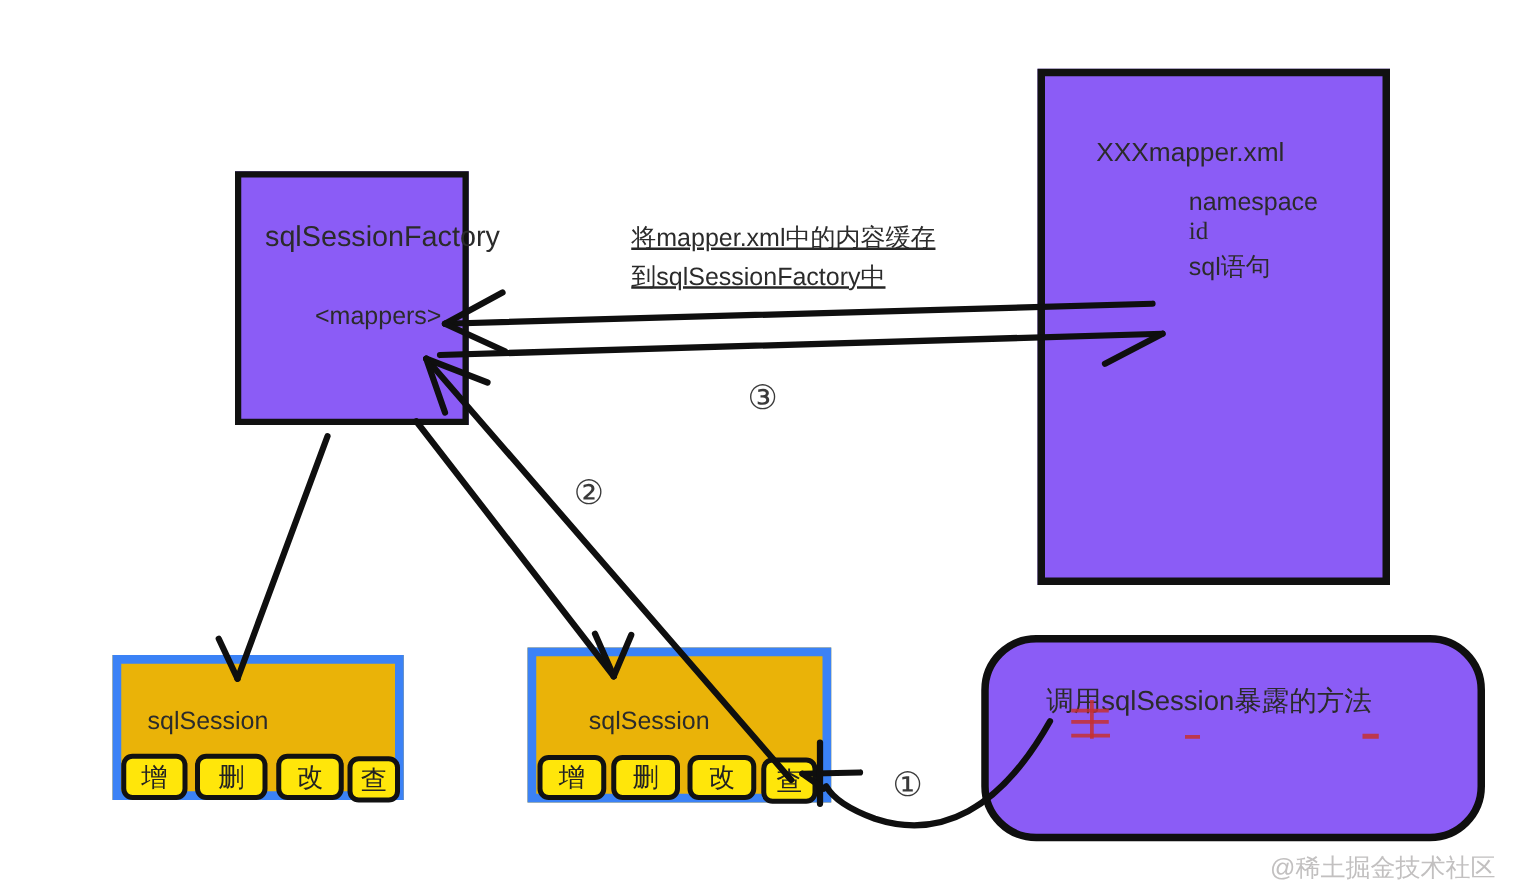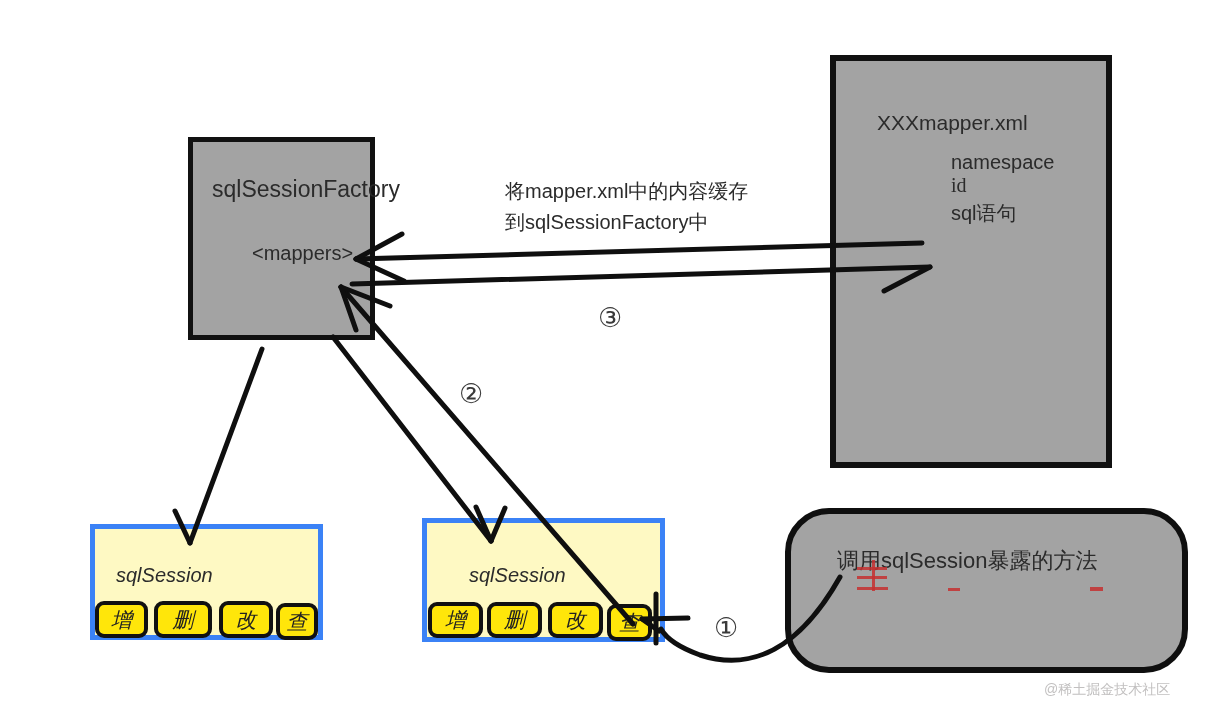--- a/index.html
+++ b/index.html
@@ -9,24 +9,24 @@
     position: relative;
     width: 1220px;
     height: 709px;
     background: #ffffff;
     overflow: hidden;
     color: #262626;
   }
   .box {
     position: absolute;
     border: 5px solid #111111;
-    background: #a3a3a3;
+    background: #8b5cf6;
     z-index: 1;
   }
-  .abs { position: absolute; }
+  .abs { position: absolute; text-decoration: underline; }
   .txt { position: absolute; white-space: nowrap; color: #2b2b2b; z-index: 2; }
 
   
   #factory-box { left: 188px; top: 137px; width: 187px; height: 203px; }
   #factory-title { left: 19px; top: 34px; font-size: 23px; }
   #factory-tag { left: 43px; top: 100px; font-size: 20px; margin-left: 16px; }
 
   
   #mapper-box { left: 830px; top: 55px; width: 282px; height: 413px; border-width: 6px; }
   #mapper-title { left: 41px; top: 50px; font-size: 21px; }
@@ -35,24 +35,23 @@
   #mapper-item-1 { top: 113px; font-family: Liberation Serif, serif; }
   #mapper-item-2 { top: 139px; }
 
   
   #cache-note { left: 505px; top: 176px; z-index: 2; }
   #cache-note div { font-size: 20px; line-height: 31px; white-space: nowrap; color: #2b2b2b; }
 
   
   .session-box {
     position: absolute;
-    border: 5px solid #3b82f6;
-    background: #fef9c3;
+    border: 7px solid #3b82f6;
+    background: #eab308;
     z-index: 1;
-    font-style: italic;
   }
   #session-left { left: 90px; top: 524px; width: 233px; height: 116px; }
   #session-mid  { left: 422px; top: 518px; width: 243px; height: 124px; }
   .session-title { position: absolute; font-size: 20px; color: #2b2b2b; white-space: nowrap; }
   #session-left .session-title { left: 21px; top: 35px; }
   #session-mid  .session-title { left: 42px; top: 41px; }
   .crud-btn {
     position: absolute;
     background: #ffe60a;
     border: 4px solid #111111;
@@ -91,22 +90,22 @@
   .red-mark { position: absolute; background: #c53030; opacity: 0.85; z-index: 6; }
   #red-v  { left: 872px; top: 560px; width: 3px;  height: 31px; }
   #red-h1 { left: 857px; top: 567px; width: 30px; height: 3px; }
   #red-h2 { left: 857px; top: 576px; width: 30px; height: 3px; }
   #red-h3 { left: 857px; top: 587px; width: 31px; height: 3px; }
   #red-t1 { left: 948px; top: 588px; width: 12px; height: 3px; }
   #red-t2 { left: 1090px; top: 587px; width: 13px; height: 4px; }
 
   
   #watermark {
-    left: 1044px; top: 681px;
-    font-size: 14px;
+    left: 1016px; top: 681px;
+    font-size: 20px;
     color: #c2c0c0;
     z-index: 7;
   }
 
   
   #arrows {
     position: absolute;
     left: 0; top: 0;
     width: 1220px; height: 709px;
     z-index: 5;

